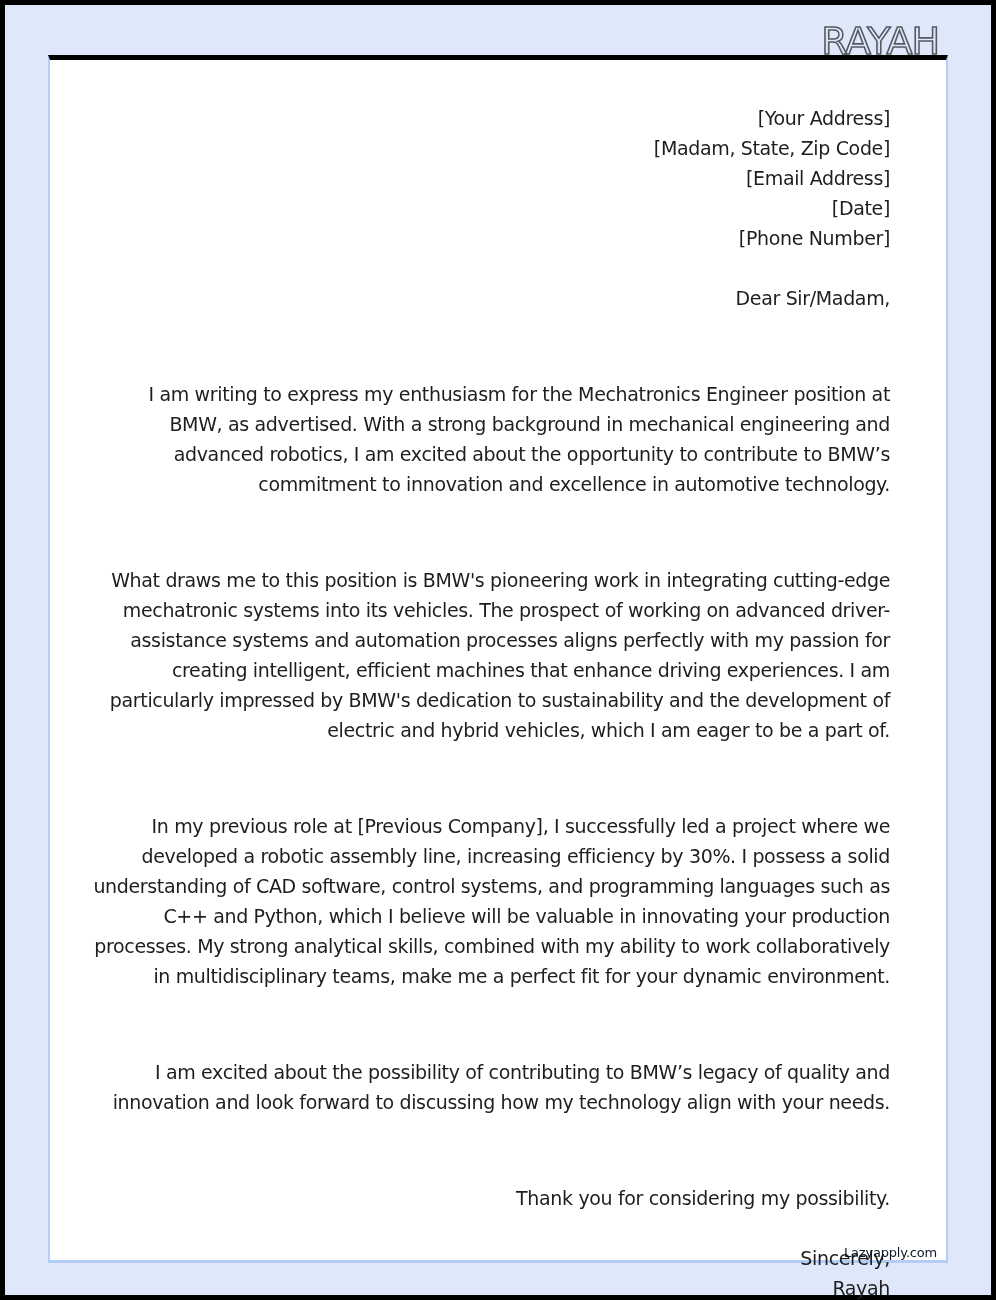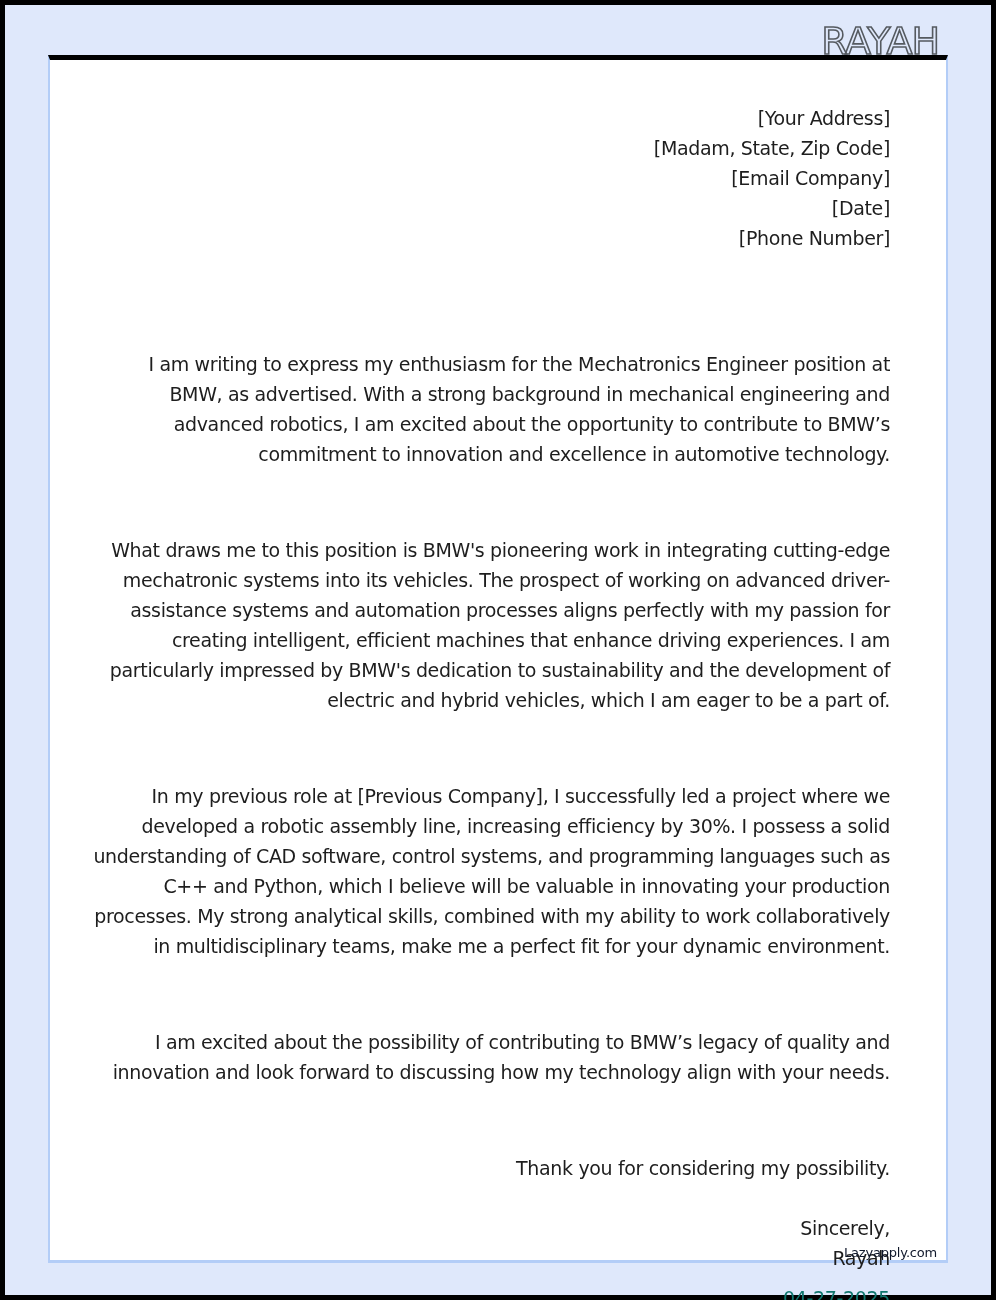--- a/index.html
+++ b/index.html
@@ -70,25 +70,26 @@
 <body>
 
 <div class="frame">
   <div class="brand">RAYAH</div>
 
   <div class="paper">
     <div class="content">
       <div>
         <span class="line">[Your Address]</span>
         <span class="line">[Madam, State, Zip Code]</span>
-        <span class="line">[Email Company]</span>
+        <span class="line">[Email Address]</span>
         <span class="line">[Date]</span>
         <span class="line">[Phone Number]</span>
       </div>
       <div class="gap"></div>
+      <span class="line">Dear Sir/Madam,</span>
       <div class="gap"></div>
       <span class="para">I am writing to express my enthusiasm for the Mechatronics Engineer position at BMW, as advertised. With a strong background in mechanical engineering and advanced robotics, I am excited about the opportunity to contribute to BMW’s commitment to innovation and excellence in automotive technology.</span>
       <div class="gap"></div>
       <span class="para">What draws me to this position is BMW's pioneering work in integrating cutting-edge mechatronic systems into its vehicles. The prospect of working on advanced driver-assistance systems and automation processes aligns perfectly with my passion for creating intelligent, efficient machines that enhance driving experiences. I am particularly impressed by BMW's dedication to sustainability and the development of electric and hybrid vehicles, which I am eager to be a part of.</span>
       <div class="gap"></div>
       <span class="para">In my previous role at [Previous Company], I successfully led a project where we developed a robotic assembly line, increasing efficiency by 30%. I possess a solid understanding of CAD software, control systems, and programming languages such as C++ and Python, which I believe will be valuable in innovating your production processes. My strong analytical skills, combined with my ability to work collaboratively in multidisciplinary teams, make me a perfect fit for your dynamic environment.</span>
       <div class="gap"></div>
       <span class="para">I am excited about the possibility of contributing to BMW’s legacy of quality and innovation and look forward to discussing how my technology align with your needs.</span>
       <div class="gap"></div>
       <span class="para">Thank you for considering my possibility.</span>

